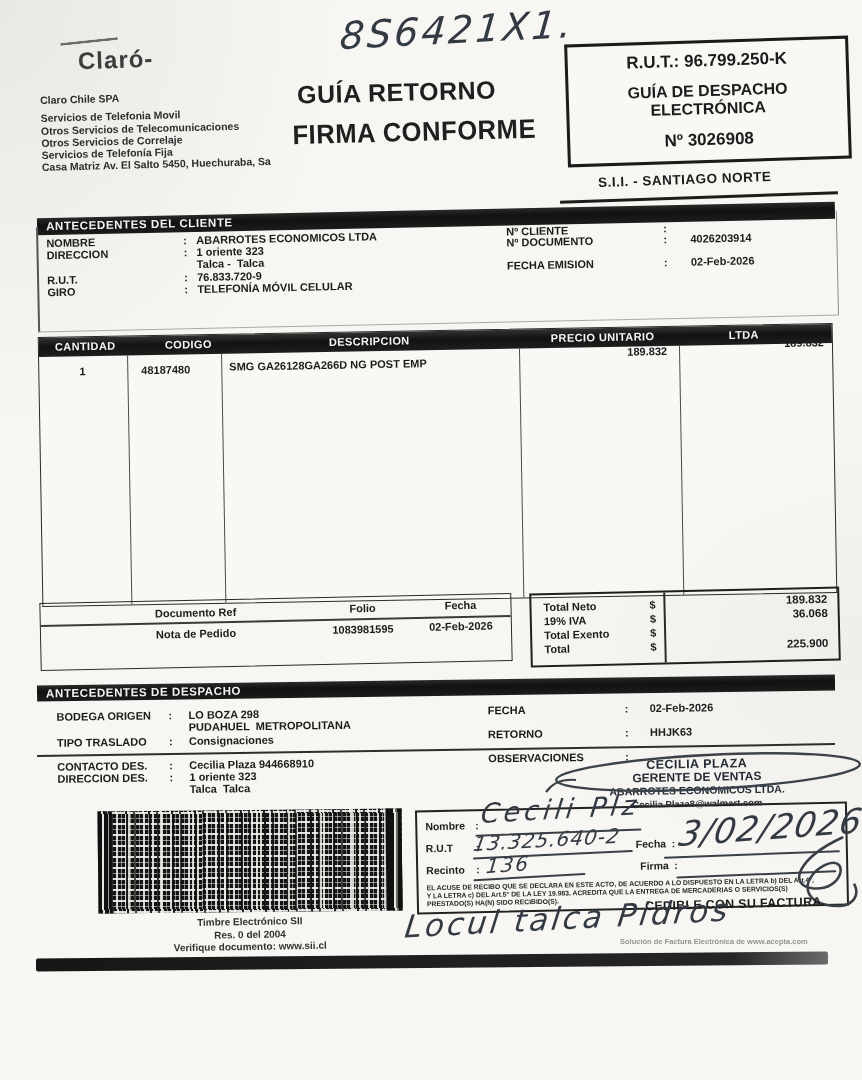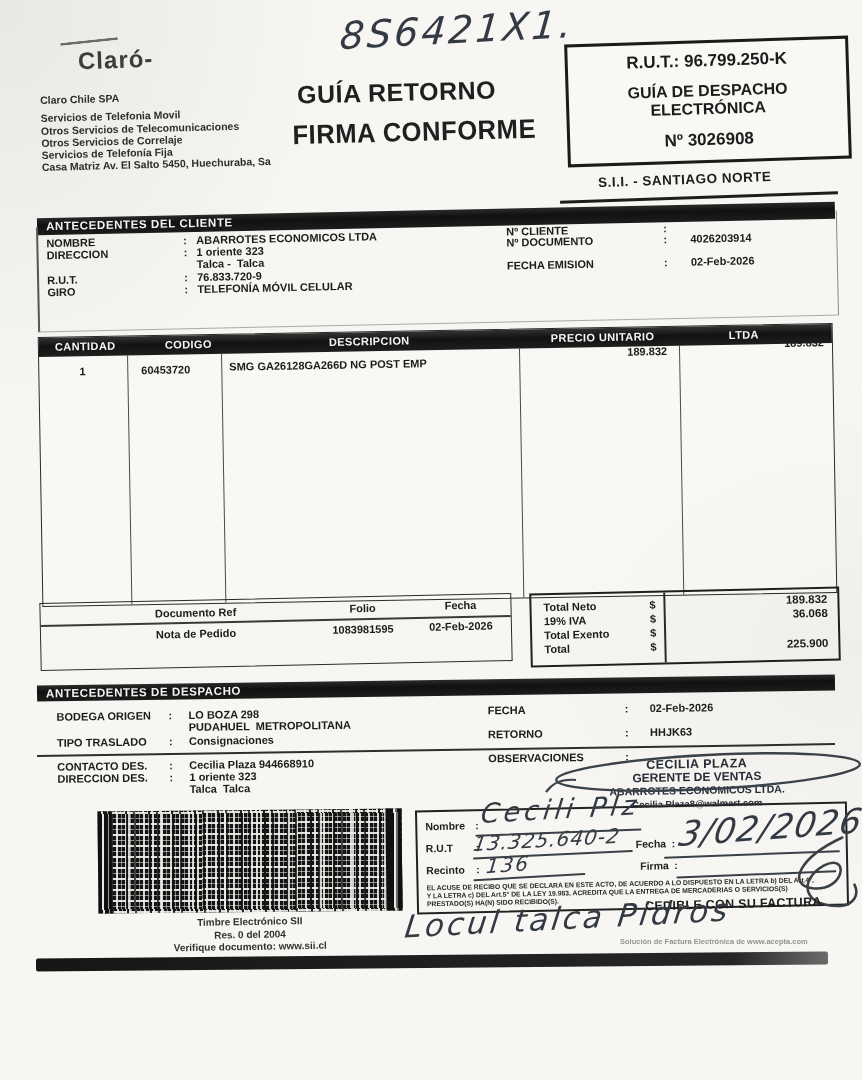--- a/index.html
+++ b/index.html
@@ -153,21 +153,21 @@
       <span style="left:290px;">DESCRIPCION</span>
       <span style="left:512px;">PRECIO UNITARIO</span>
       <span style="left:690px;">LTDA</span>
     </div>
     <div class="vline" style="left:88px;top:19px;height:249px;"></div>
     <div class="vline" style="left:182px;top:19px;height:249px;"></div>
     <div class="vline" style="left:480px;top:19px;height:249px;"></div>
     <div class="vline" style="left:640px;top:19px;height:249px;"></div>
 
     <span class="cell" style="left:40px;top:28px;">1</span>
-    <span class="cell" style="left:102px;top:28px;">60453720</span>
+    <span class="cell" style="left:102px;top:28px;">48187480</span>
     <span class="cell" style="left:190px;top:26px;">SMG GA26128GA266D NG POST EMP</span>
     <span class="cell rt" style="left:528px;top:18px;width:100px;">189.832</span>
     <span class="cell rt" style="left:685px;top:12px;width:100px;">189.832</span>
   </div>
 
   <div class="abs ref-box" style="left:40px;top:598px;width:470px;height:66px;">
     <span class="abs ref-head ctr" style="left:80px;top:6px;width:150px;">Documento Ref</span>
     <span class="abs ref-head ctr" style="left:282px;top:5px;width:80px;">Folio</span>
     <span class="abs ref-head ctr" style="left:380px;top:4px;width:80px;">Fecha</span>
     <div class="abs" style="left:0;top:21px;width:470px;height:1.6px;background:#3a3a3a;"></div>

